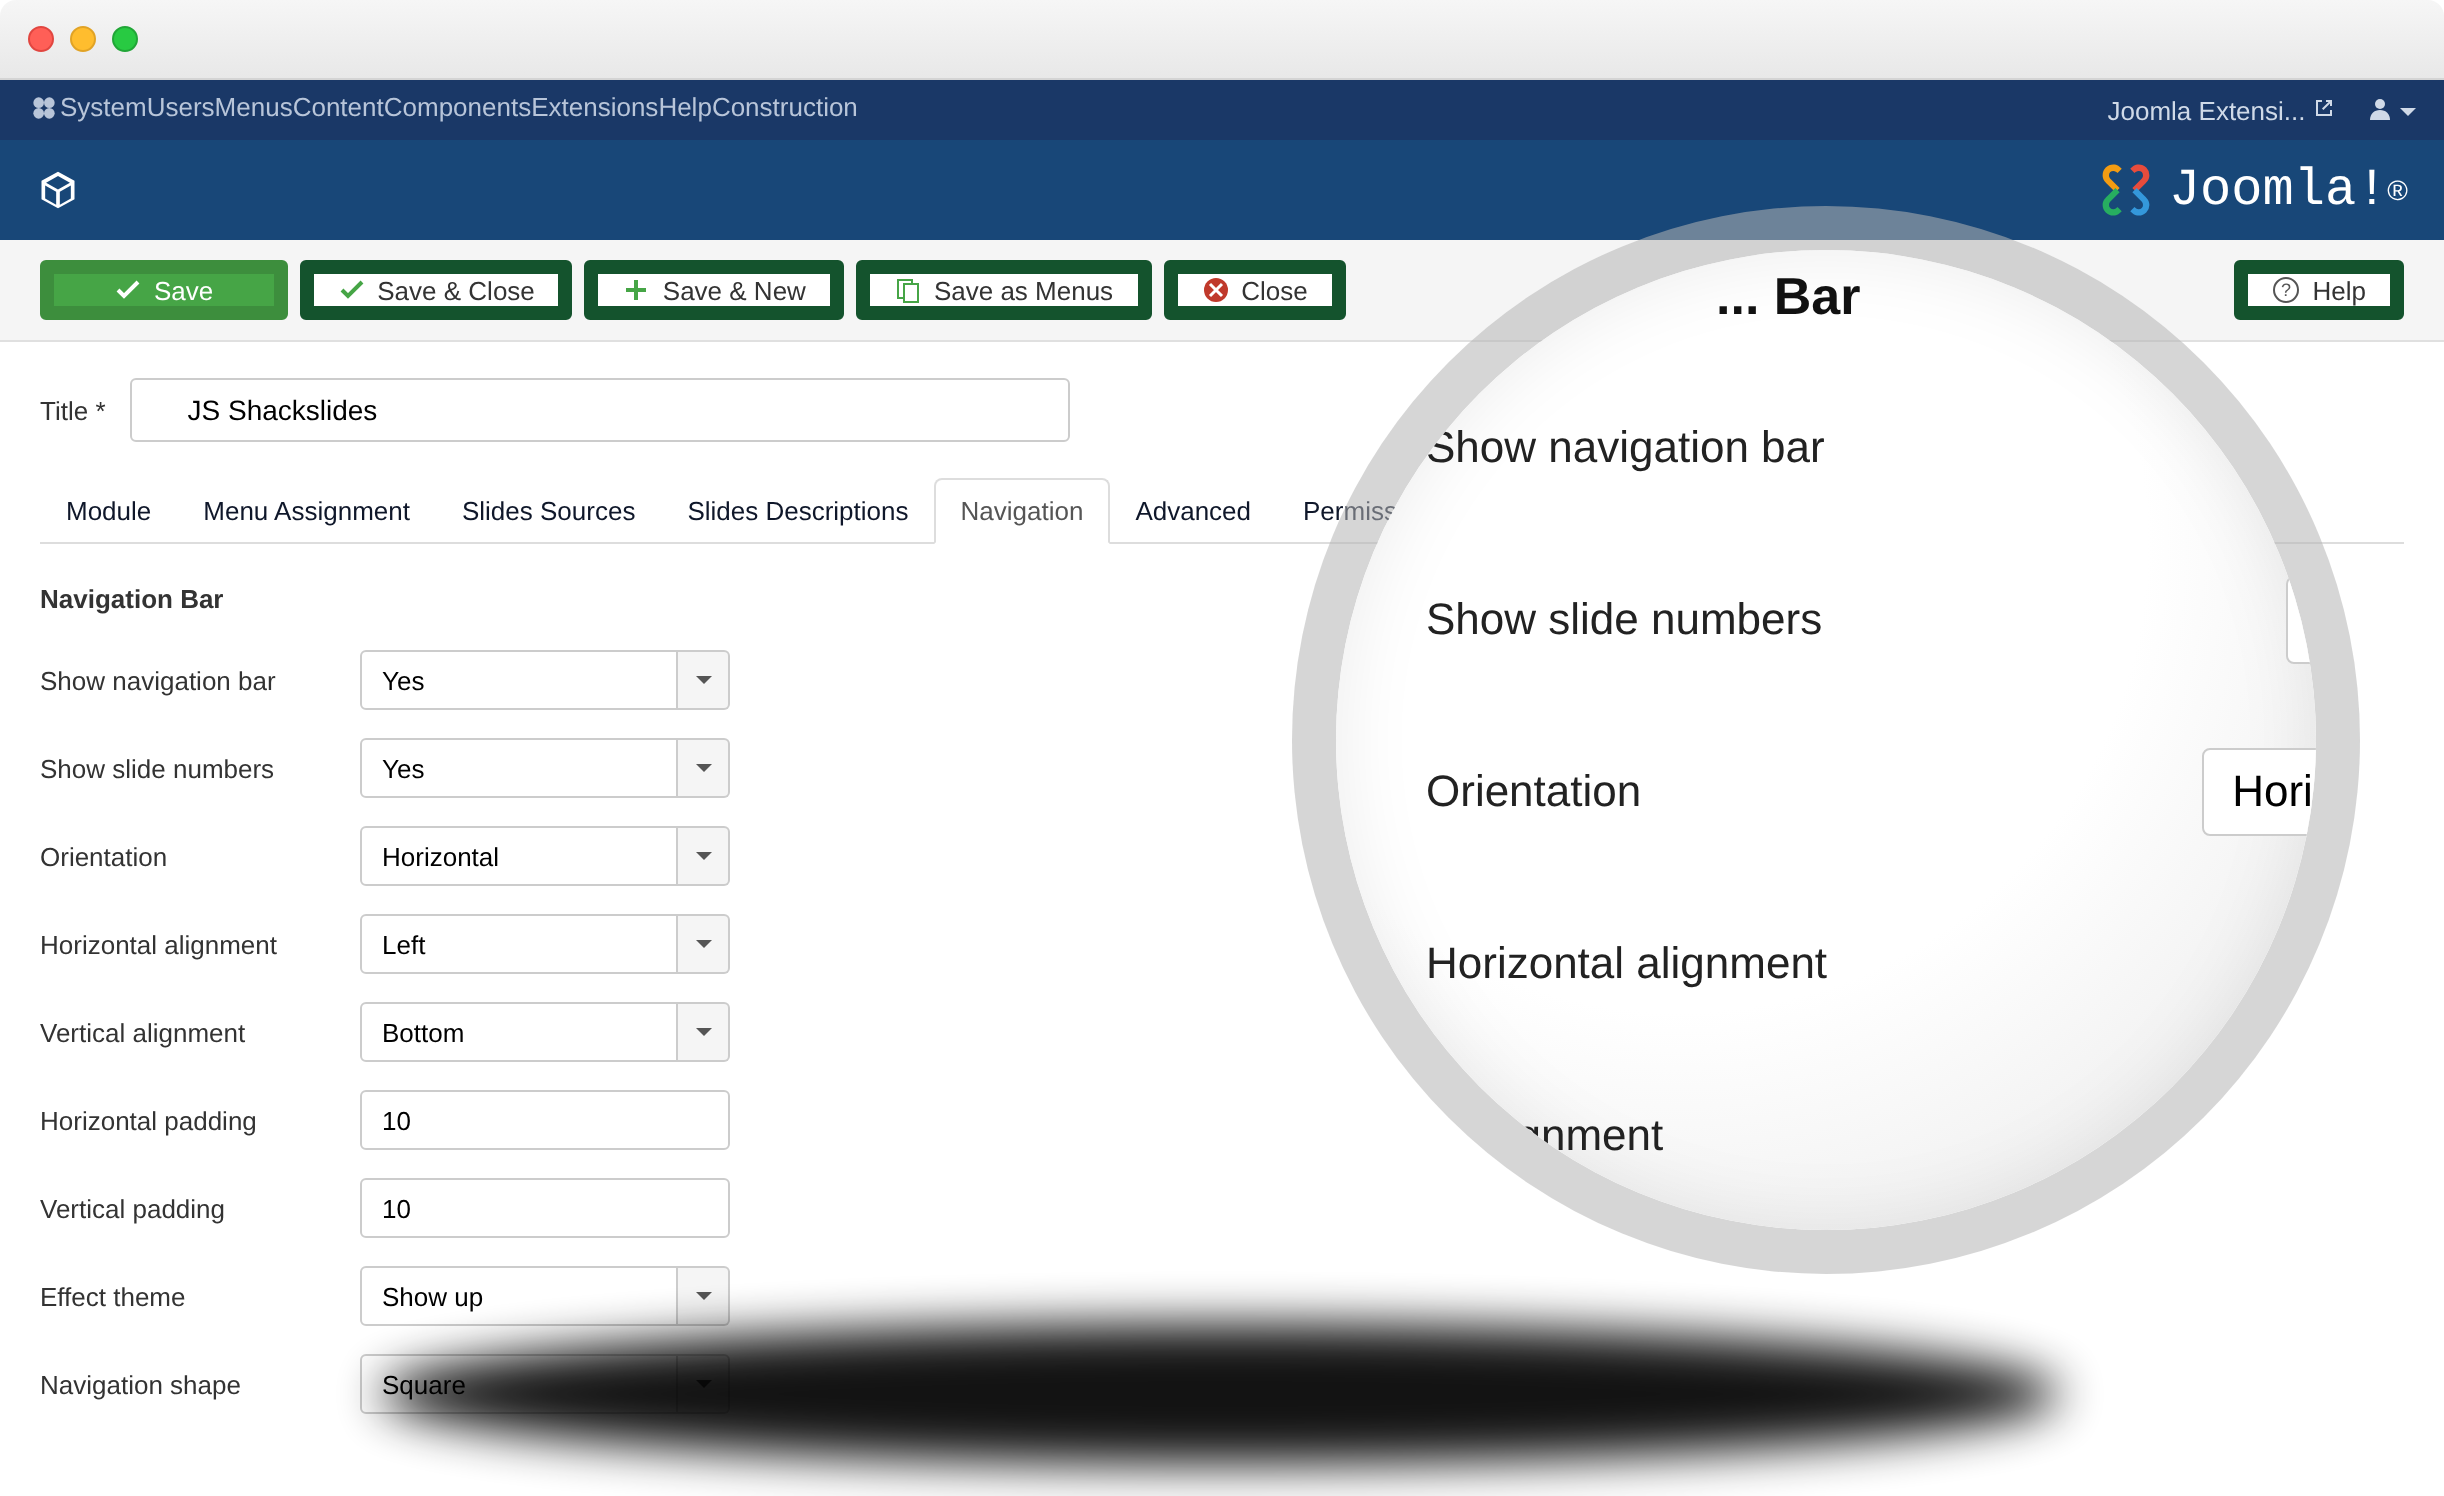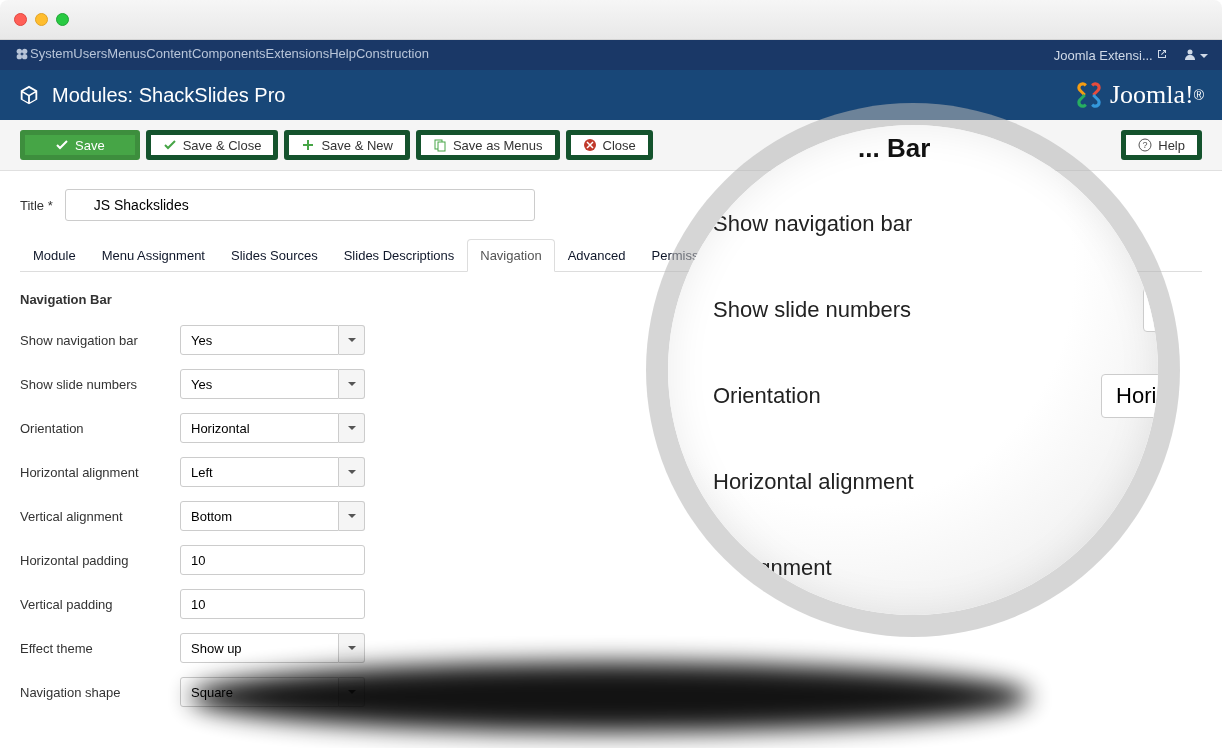--- a/index.html
+++ b/index.html
@@ -15,24 +15,24 @@
 .top-menu-left { display: flex; }
 .top-menu-item { color: #b8c5d9; cursor: pointer; }
 .top-menu-right { display: flex; align-items: center; gap: 16px; color: #d0dae8; }
 .joomla-icon-small { width: 16px; height: 16px; display: inline-block; }
 
 .header-bar { background: #184778; height: 50px; display: flex; align-items: center; justify-content: space-between; padding: 0 18px; color: #fff; }
 .header-left { display: flex; align-items: center; gap: 12px; font-size: 20px; font-weight: 300; }
 .cube-icon { width: 22px; height: 22px; }
 .joomla-logo { height: 36px; display: flex; align-items: center; }
 .joomla-logo svg { height: 34px; }
-.joomla-text { font-family: Liberation Serif, serif; font-size: 26px; font-weight: 400; color: #fff; margin-left: 4px; }
+.joomla-text { font-family: Liberation Mono, monospace; font-size: 26px; font-weight: 400; color: #fff; margin-left: 4px; }
 
 .toolbar { background: #f5f5f5; border-bottom: 1px solid #e0e0e0; padding: 10px 20px; display: flex; gap: 6px; align-items: center; }
-.btn { display: inline-flex; align-items: center; gap: 6px; padding: 6px 12px; border: 5px solid #14532d; background: #fff; border-radius: 3px; font-size: 13px; color: #333; cursor: pointer; height: 30px; }
+.btn { display: inline-flex; align-items: center; gap: 6px; padding: 6px 12px; border: 7px solid #14532d; background: #fff; border-radius: 3px; font-size: 13px; color: #333; cursor: pointer; height: 30px; }
 .btn-save { background: #46a546; border-color: #3d8e3d; color: #fff; padding: 6px 30px; }
 .btn-help { margin-left: auto; }
 .btn-icon { width: 14px; height: 14px; display: inline-flex; align-items: center; justify-content: center; }
 
 .content-area { padding: 18px 20px; background: #fff; }
 .title-row { display: flex; align-items: center; gap: 12px; margin-bottom: 18px; }
 .title-label { font-size: 13px; color: #333; }
 .title-input { flex: 0 0 470px; height: 32px; border: 1px solid #ccc; border-radius: 3px; padding: 0 28px; font-size: 14px; }
 
 .tabs { display: flex; border-bottom: 1px solid #ddd; margin-bottom: 20px; }
@@ -97,21 +97,20 @@
           <path d="M0 2l4 4 4-4z" fill="#d0dae8"></path>
         </svg></span>
   </div>
 </div>
 
 <div class="header-bar">
   <div class="header-left">
     <svg class="cube-icon" viewBox="0 0 24 24">
         <path d="M12 2L3 7v10l9 5 9-5V7l-9-5zm0 2.3L18.5 8 12 11.7 5.5 8 12 4.3zM5 9.5l6 3.5v7l-6-3.3V9.5zm8 10.5v-7l6-3.5v7.2l-6 3.3z" fill="#fff"></path>
       </svg>
-    <span>Modules: ShackSlides Pro</span>
   </div>
   <div class="joomla-logo">
     <svg viewBox="0 0 32 32" width="34" height="34">
       <path d="M10 4a5 5 0 00-5 5c0 2 1 3 2 4l4 4 2-2-4-4c-.5-.5-1-1-1-2a2 2 0 012-2c1 0 1.5.5 2 1l2-2c-1-1-2-2-4-2z" fill="#f39c12"></path>
       <path d="M22 4a5 5 0 015 5c0 2-1 3-2 4l-4 4-2-2 4-4c.5-.5 1-1 1-2a2 2 0 00-2-2c-1 0-1.5.5-2 1l-2-2c1-1 2-2 4-2z" fill="#e74c3c"></path>
       <path d="M10 28a5 5 0 01-5-5c0-2 1-3 2-4l4-4 2 2-4 4c-.5.5-1 1-1 2a2 2 0 002 2c1 0 1.5-.5 2-1l2 2c-1 1-2 2-4 2z" fill="#27ae60"></path>
       <path d="M22 28a5 5 0 005-5c0-2-1-3-2-4l-4-4-2 2 4 4c.5.5 1 1 1 2a2 2 0 01-2 2c-1 0-1.5-.5-2-1l-2 2c1 1 2 2 4 2z" fill="#3498db"></path>
     </svg>
     <span class="joomla-text">Joomla!</span>
       <span style="color:#fff;font-size:14px;vertical-align:super">®</span>

